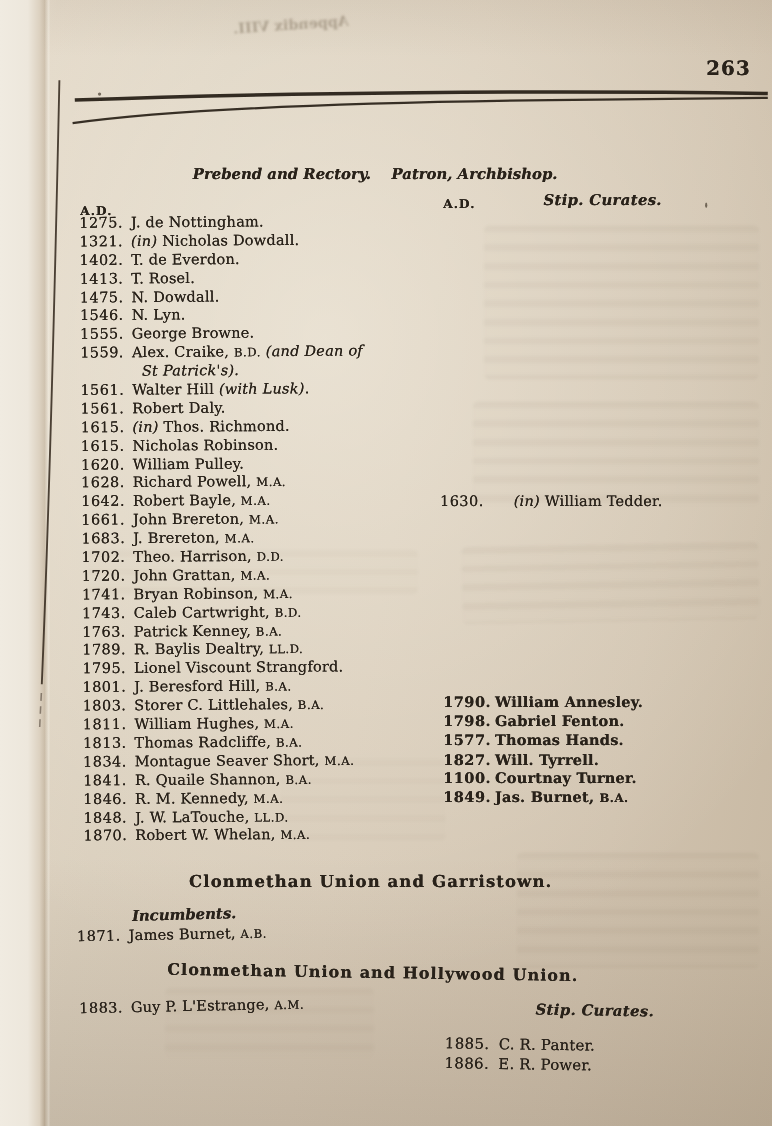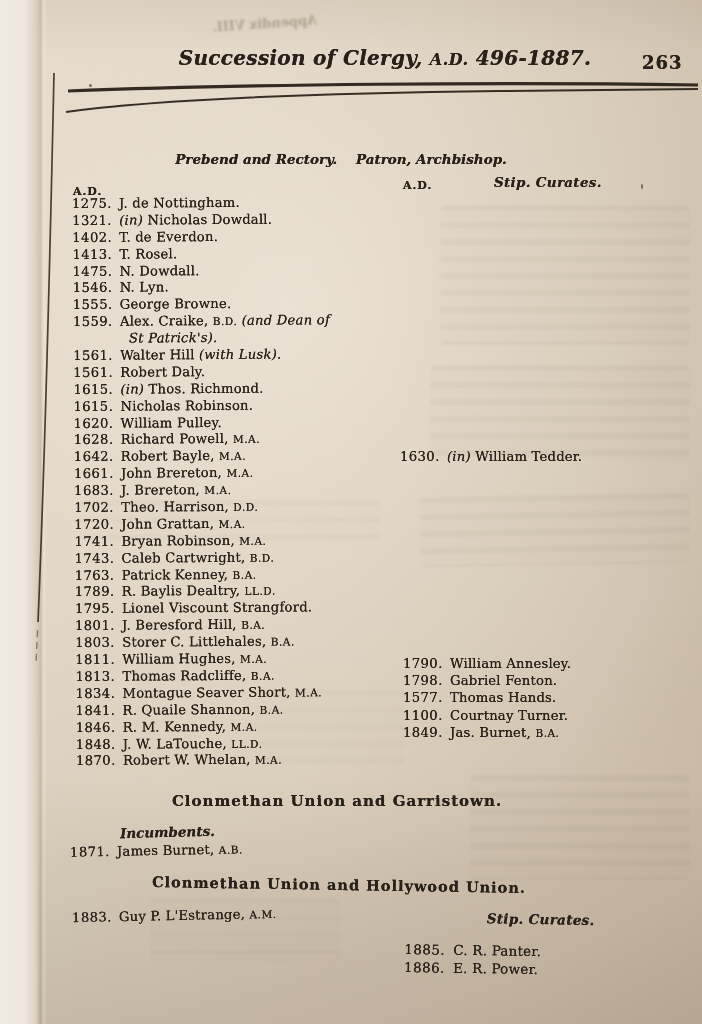--- a/index.html
+++ b/index.html
@@ -24,27 +24,27 @@
   .page-number{left:642px;top:52px;font-size:18px;font-weight:bold;letter-spacing:1px;}
   .s1-heading{left:0;right:0;top:127px;text-align:center;font-size:15px;font-weight:bold;letter-spacing:0.7px;}
   .s1-sub{left:0;right:0;top:151px;text-align:center;font-size:13.5px;font-style:italic;font-weight:bold;white-space:pre;transform:translateX(-10px);}
   .col-head{font-size:11px;font-weight:bold;letter-spacing:1px;}
   .lc-ad{left:73px;top:185px;}
   .rc-ad{left:403px;top:179px;}
   .rc-curates{left:494px;top:174px;font-size:13.5px;font-style:italic;font-weight:bold;letter-spacing:0.3px;}
   .list{position:absolute;}
   .left-list{left:72px;top:196px;transform:rotate(-0.4deg);transform-origin:0 0;}
   .left-list .row{height:16.9px;}
-  .curates-list{left:403px;top:656px;}
+  .curates-list{left:403px;top:632px;font-weight:bold;}
   .curates-list .row{height:17.2px;}
   .row{display:flex;align-items:baseline;font-size:13.2px;}
   .yr{flex:0 0 47px;letter-spacing:0.4px;}
   .nm{letter-spacing:0.2px;white-space:nowrap;}
   .row.wrap .nm{padding-left:56px;}
-  .curate-mid{left:400px;top:449px;display:flex;align-items:baseline;font-size:13.2px;}
+  .curate-mid{left:400px;top:449px;display:flex;align-items:baseline;font-size:13.2px;gap:20px;}
   .curate-mid .yr{flex:0 0 47px;}
   .sc{font-size:0.8em;letter-spacing:0.5px;}
   .s2-heading{left:0;right:0;top:792px;text-align:center;font-size:15px;font-weight:bold;letter-spacing:1px;transform:translateX(-14px);}
   .s2-sub{left:120px;top:824px;font-size:13.5px;font-style:italic;font-weight:bold;transform:rotate(-1.5deg);}
   .s2-entry{left:70px;top:843px;display:flex;align-items:baseline;font-size:13.2px;transform:rotate(-1.1deg);}
   .s3-heading{left:0;right:0;top:876px;text-align:center;font-size:14.5px;font-weight:bold;letter-spacing:1px;transform:translateX(-12px) rotate(0.9deg);}
   .s3-entry{left:72px;top:908px;display:flex;align-items:baseline;font-size:13.2px;transform:rotate(-1.2deg);}
   .s3-right{position:absolute;left:405px;top:909px;transform:rotate(0.9deg);transform-origin:0 0;}
   .s3-curates-label{position:relative;margin-left:82px;font-size:13.5px;font-style:italic;font-weight:bold;letter-spacing:0.3px;}
   .s3-curates .row{height:18px;font-size:13.5px;}
@@ -79,21 +79,20 @@
   <svg class="overlay-svg" width="702" height="1024" viewBox="0 0 702 1024">
     <path d="M54,73 C50,260 44,480 38,622" stroke="#352a1f" stroke-width="1.7" fill="none" opacity="0.88"></path>
     <path d="M37.6,630 C37,642 36.4,652 36,664" stroke="#352a1f" stroke-width="1.4" fill="none" opacity="0.5" stroke-dasharray="7 5"></path>
     <path d="M68,91 C250,84 500,82 698,85" stroke="#241c13" stroke-width="3.2" fill="none" opacity="0.92"></path>
     <path d="M66,112 C160,99 340,93 500,91 C570,90 640,89 698,89" stroke="#241c13" stroke-width="2" fill="none" opacity="0.9"></path>
   </svg>
 
   <div class="speck" style="left:89px;top:84px;width:3px;height:3px;"></div>
   <div class="speck" style="left:641px;top:184px;width:2px;height:5px;"></div>
 
-  <div class="txt header-title ink">Succession of Clergy, <span class="sc">A.D.</span> 496-1887.</div>
   <div class="txt page-number ink">263</div>
 
   <div class="txt s1-sub ink">Prebend and Rectory.    Patron, Archbishop.</div>
 
   <div class="txt col-head lc-ad ink">A.D.</div>
   <div class="txt col-head rc-ad ink">A.D.</div>
   <div class="txt rc-curates ink">Stip. Curates.</div>
 
   <div class="list left-list ink">
       <div class="row">
@@ -243,20 +242,24 @@
         <span class="yr">1790.</span>
         <span class="nm">William Annesley.</span>
       </div>
       <div class="row">
         <span class="yr">1798.</span>
         <span class="nm">Gabriel Fenton.</span>
       </div>
       <div class="row">
         <span class="yr">1577.</span>
         <span class="nm">Thomas Hands.</span>
+      </div>
+      <div class="row">
+        <span class="yr">1827.</span>
+        <span class="nm">Will. Tyrrell.</span>
       </div>
       <div class="row">
         <span class="yr">1100.</span>
         <span class="nm">Courtnay Turner.</span>
       </div>
       <div class="row">
         <span class="yr">1849.</span>
         <span class="nm">Jas. Burnet, <span class="sc">B.A.</span></span>
       </div>
     </div>

